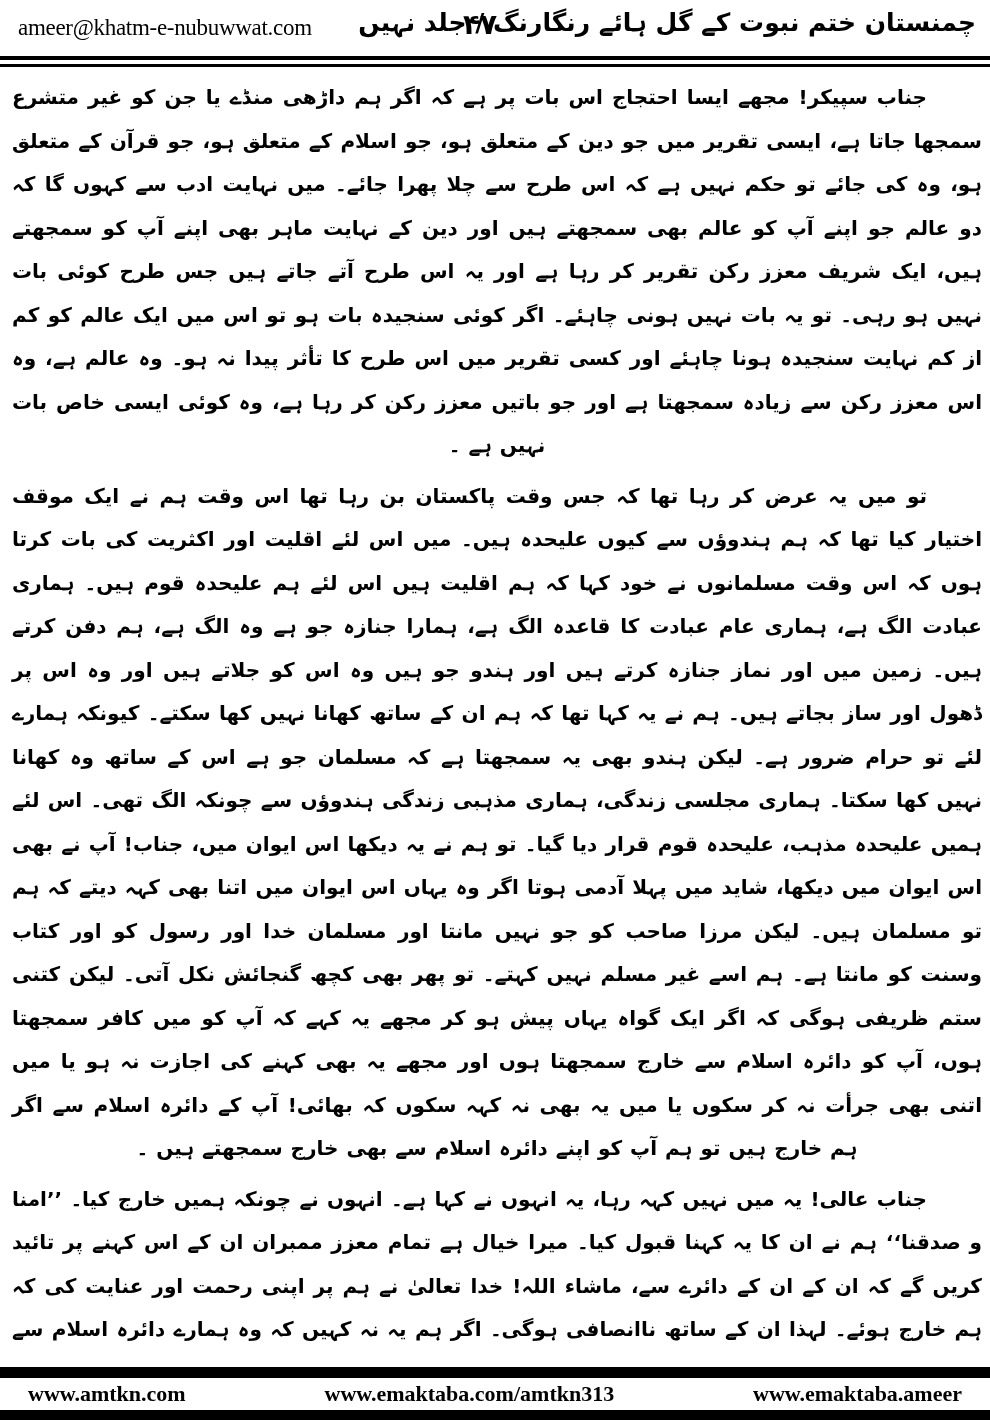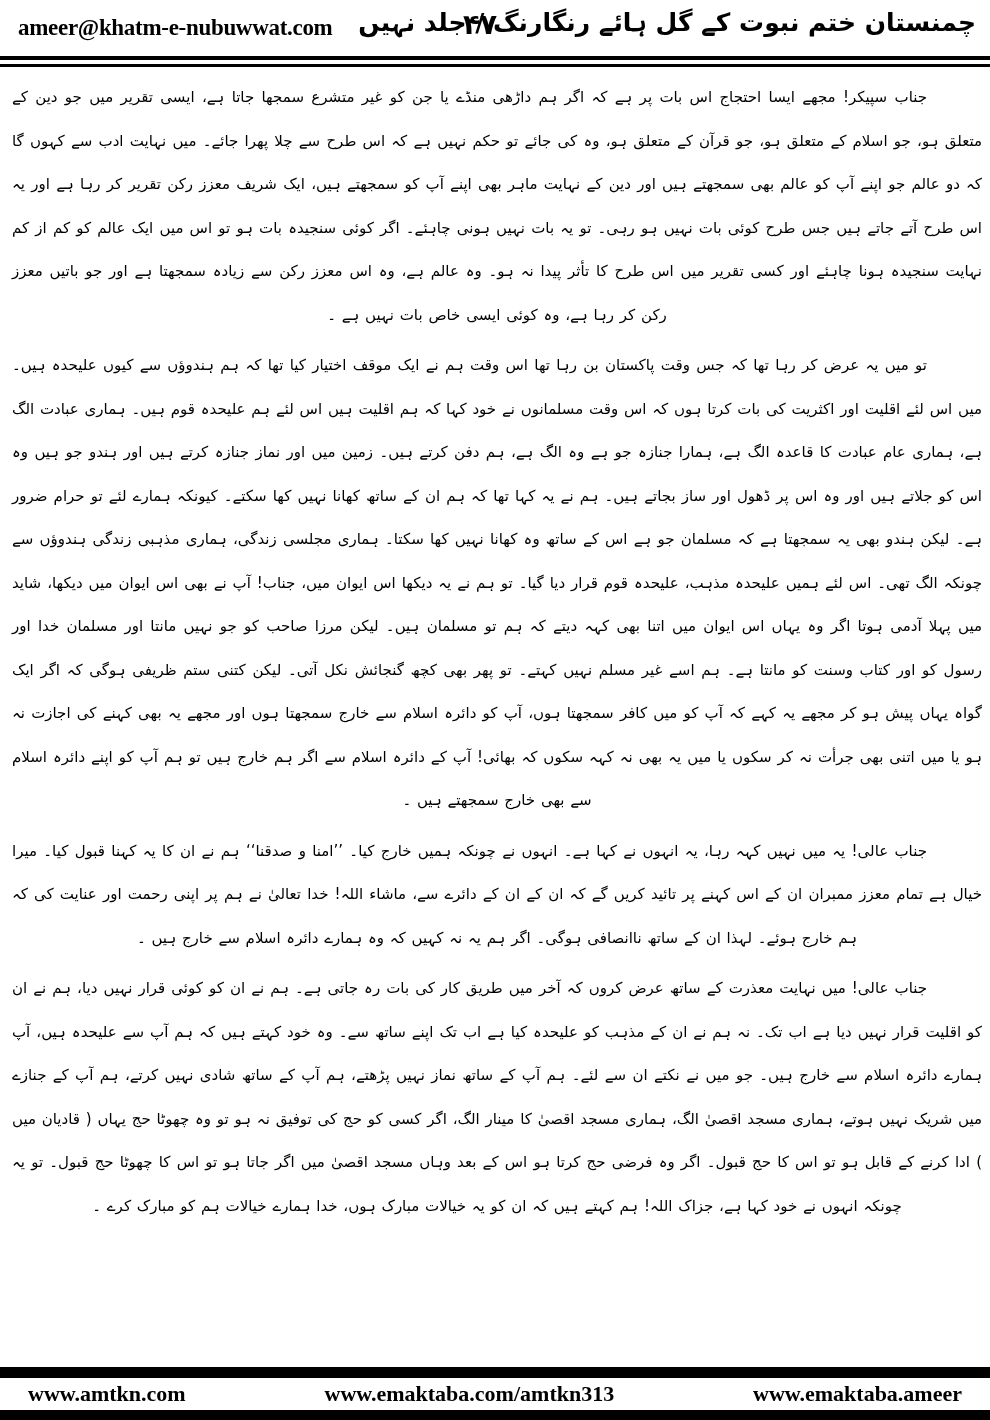--- a/index.html
+++ b/index.html
@@ -17,21 +17,21 @@
   
   .page-header {
     position: absolute;
     top: 0; left: 0; right: 0;
     height: 56px;
   }
   .header-email {
     position: absolute;
     left: 18px; top: 15px;
     font-family: "Liberation Serif", serif;
-    font-weight: bold;
+    font-weight: normal;
     font-size: 23px;
     letter-spacing: -0.3px;
     white-space: nowrap;
   }
   .header-pagenum {
     position: absolute;
     left: 400px; width: 160px; top: 8px;
     text-align: center;
     font-size: 28px;
     font-weight: bold;
@@ -58,22 +58,22 @@
     position: absolute;
     top: 76px;
     left: 8px;
     right: 8px;
     bottom: 56px;
     direction: rtl;
     overflow: hidden;
   }
   .page-body p {
     margin: 0 0 7px 4px;
-    font-size: 15px;
-    font-weight: normal;
+    font-size: 20px;
+    font-weight: bold;
     line-height: 43.5px;
     text-indent: 55px;
     text-align: justify;
     text-align-last: center;
     word-spacing: 1px;
   }
 
   
   .page-footer {
     position: absolute;

